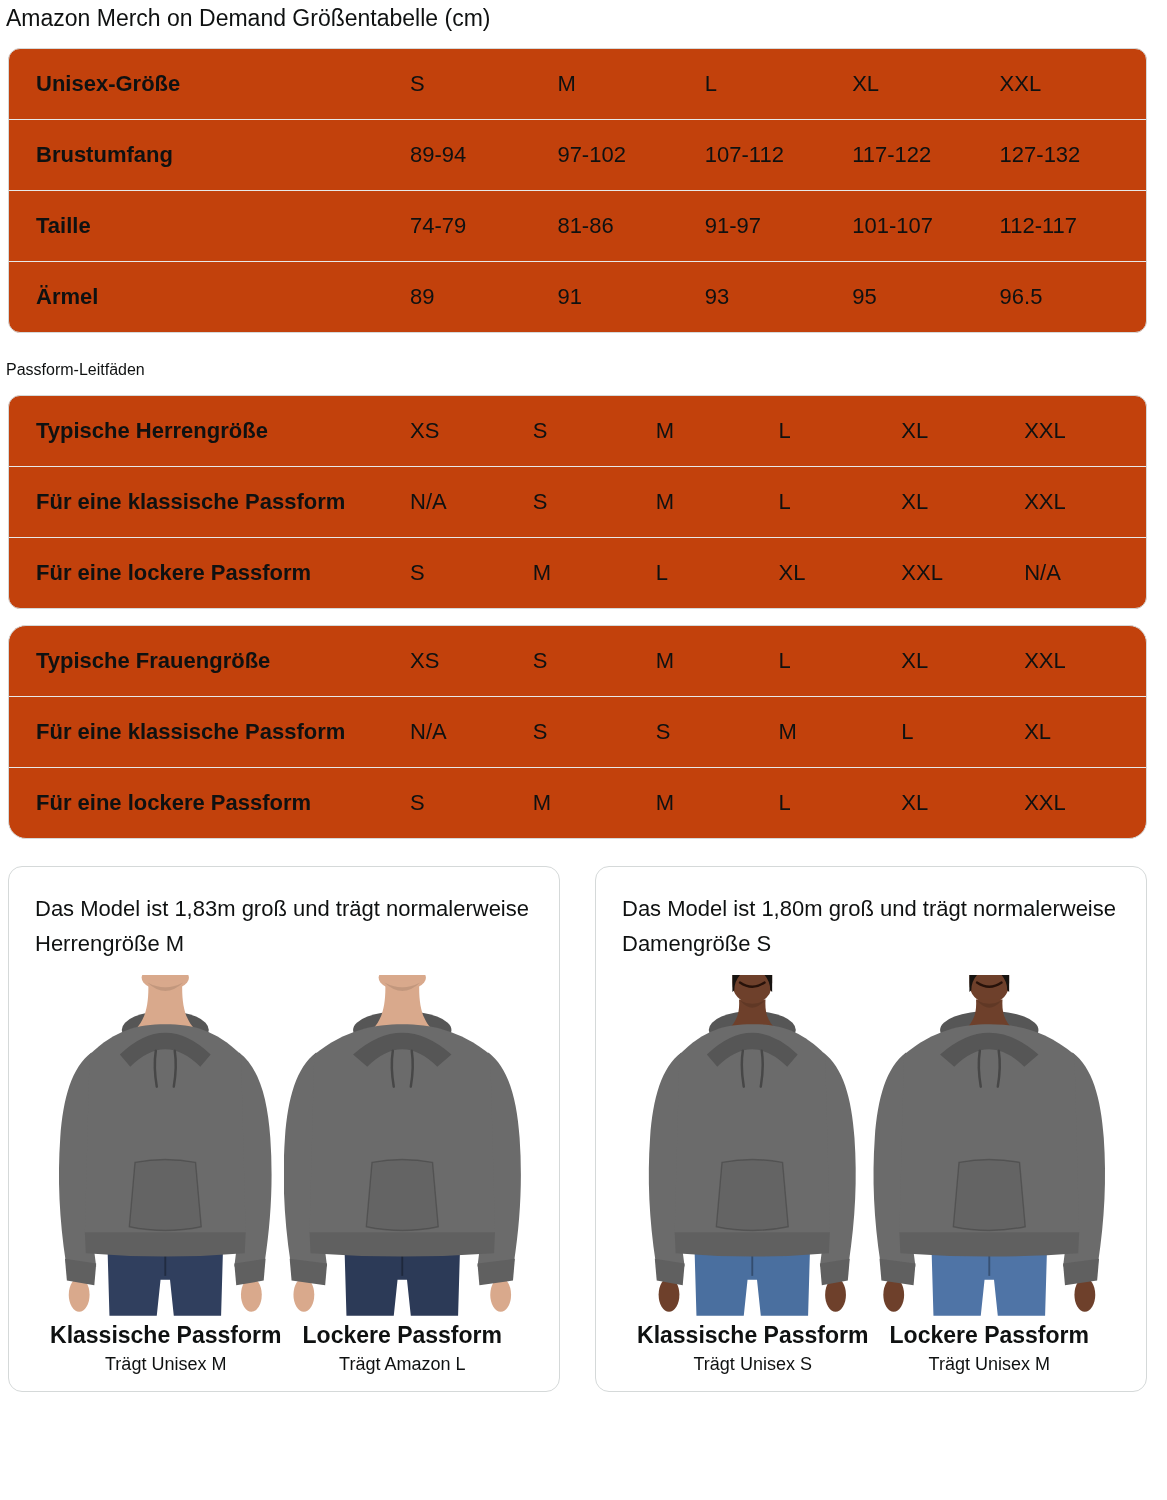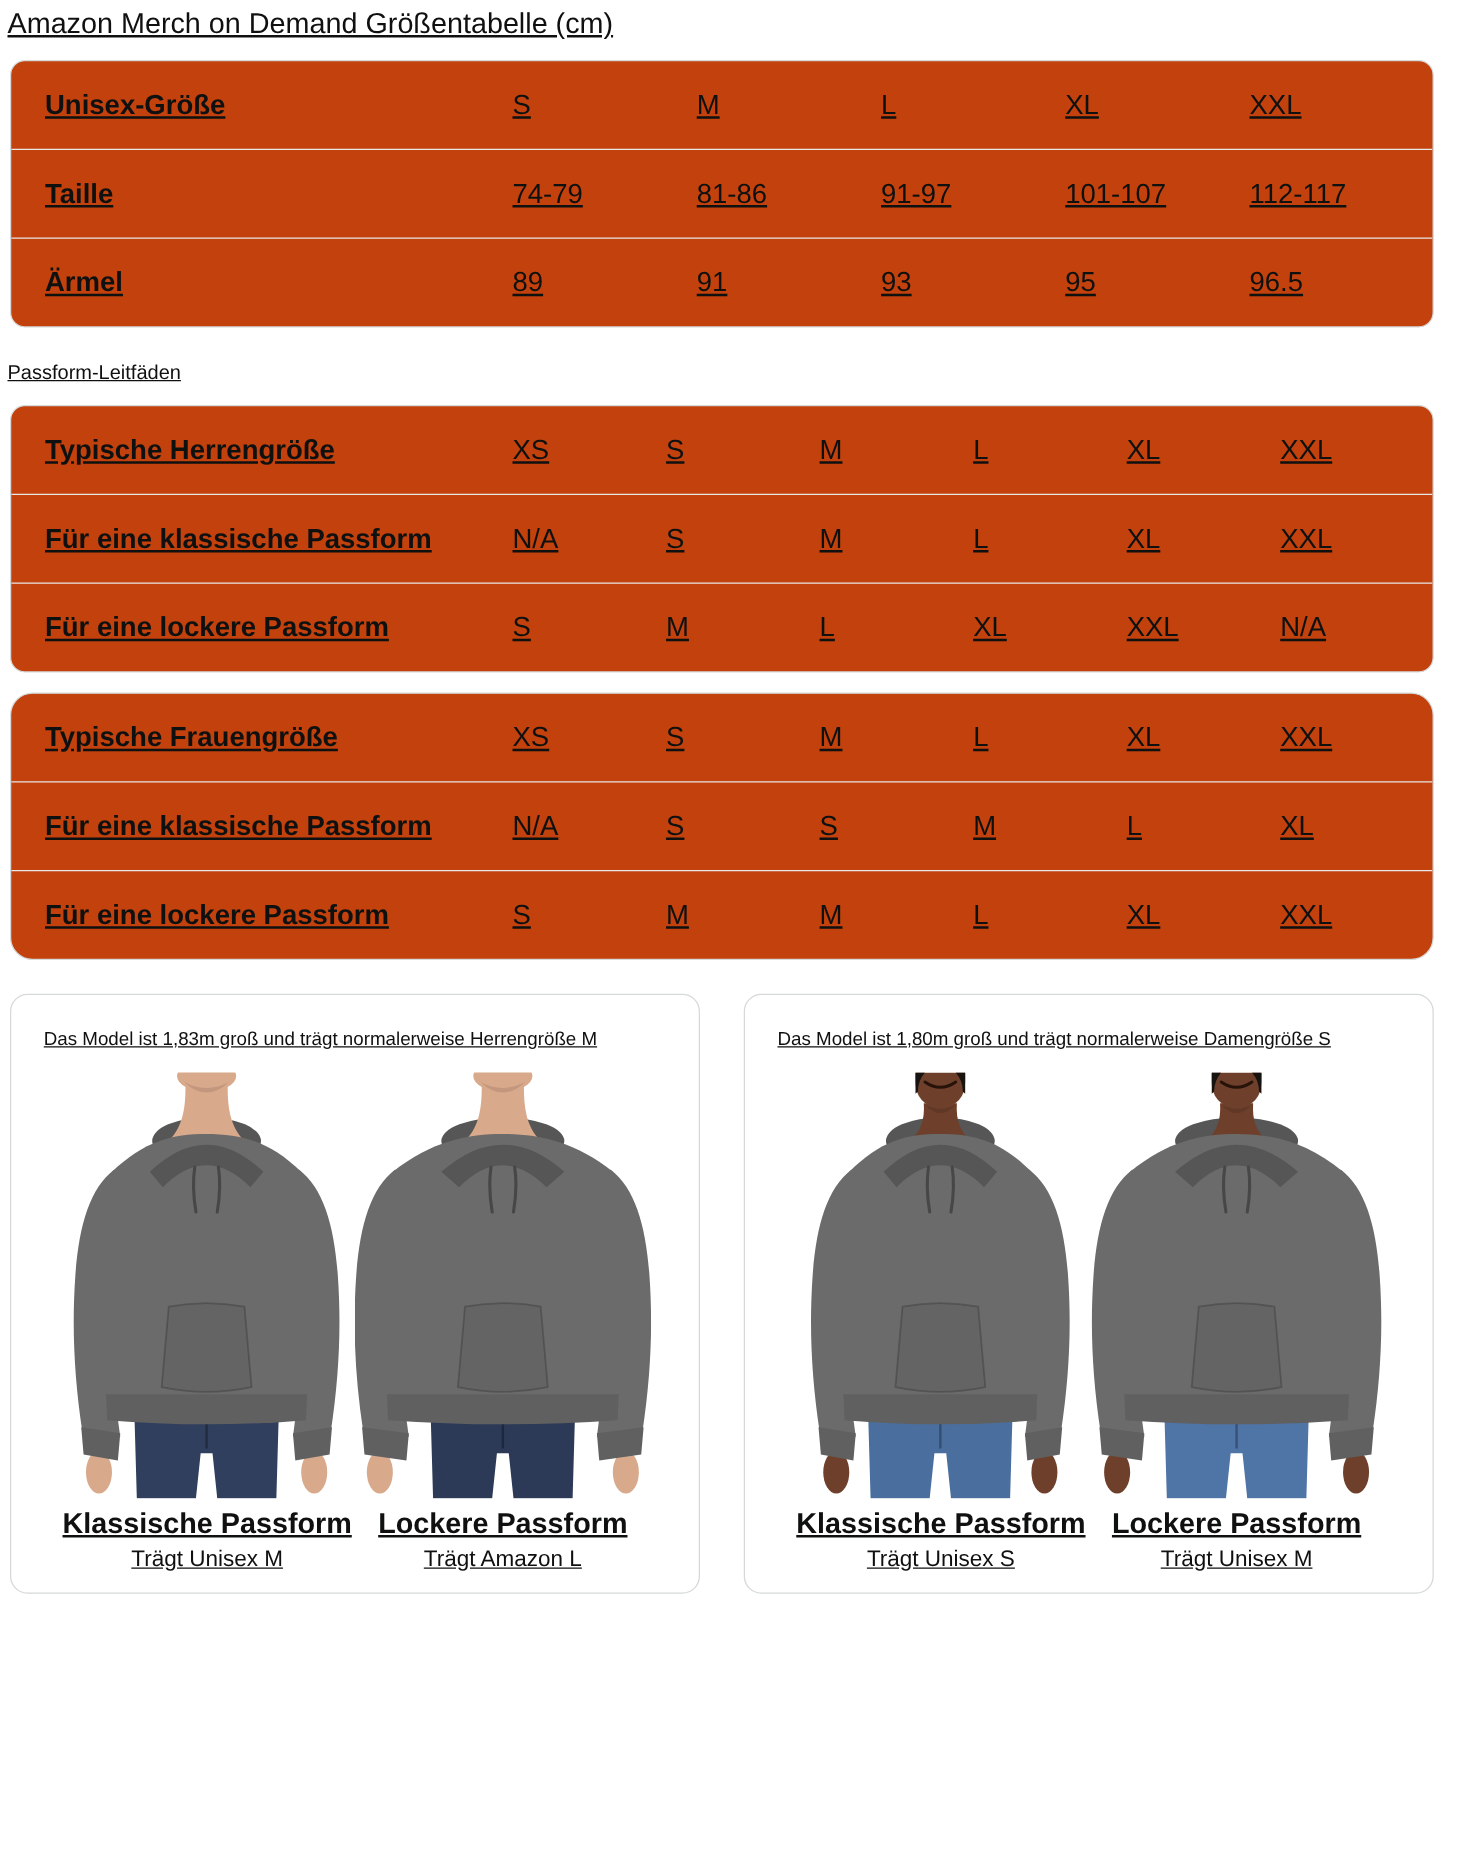--- a/index.html
+++ b/index.html
@@ -4,21 +4,21 @@
 <style>
   html, body { margin: 0; padding: 0; }
   body {
     width: 1167px;
     min-height: 1500px;
     background: #ffffff;
     color: #0F1111;
     font-family: "Liberation Sans", sans-serif;
     -webkit-font-smoothing: antialiased;
   }
-  .page { padding: 4px 20px 10px 8px; box-sizing: border-box; text-decoration: underline; }
+  .page { padding: 4px 20px 10px 8px; box-sizing: border-box; }
 
   .page-title {
     font-size: 23px;
     font-weight: 400;
     line-height: 1.3;
     margin: 0 0 0 -2px;
   }
 
   .size-table {
     border: 1px solid #D5D9D9;
@@ -53,21 +53,21 @@
   .cards { display: flex; gap: 35px; margin-top: 27px; }
   .model-card {
     flex: 1;
     border: 1px solid #D5D9D9;
     border-radius: 14px;
     padding: 24px 26px 16px 26px;
     box-sizing: border-box;
     background: #fff;
   }
   .card-text {
-    font-size: 15px;
+    font-size: 22px;
     line-height: 1.6;
     margin: 0;
   }
   .figures {
     display: flex;
     justify-content: center;
     margin-top: 14px;
   }
   .figure { width: 47.5%; text-align: center; }
   .figure svg { width: 100%; height: auto; display: block; }
@@ -82,20 +82,28 @@
   <h1 class="page-title">Amazon Merch on Demand Größentabelle (cm)</h1>
 
   <div class="size-table" id="unisex-table">
       <div class="trow" style="grid-template-columns: 400px repeat(5, 1fr);">
         <span class="rlabel">Unisex-Größe</span>
         <span class="cell">S</span>
         <span class="cell">M</span>
         <span class="cell">L</span>
         <span class="cell">XL</span>
         <span class="cell">XXL</span>
+      </div>
+      <div class="trow" style="grid-template-columns: 400px repeat(5, 1fr);">
+        <span class="rlabel">Brustumfang</span>
+        <span class="cell">89-94</span>
+        <span class="cell">97-102</span>
+        <span class="cell">107-112</span>
+        <span class="cell">117-122</span>
+        <span class="cell">127-132</span>
       </div>
       <div class="trow" style="grid-template-columns: 400px repeat(5, 1fr);">
         <span class="rlabel">Taille</span>
         <span class="cell">74-79</span>
         <span class="cell">81-86</span>
         <span class="cell">91-97</span>
         <span class="cell">101-107</span>
         <span class="cell">112-117</span>
       </div>
       <div class="trow" style="grid-template-columns: 400px repeat(5, 1fr);">

